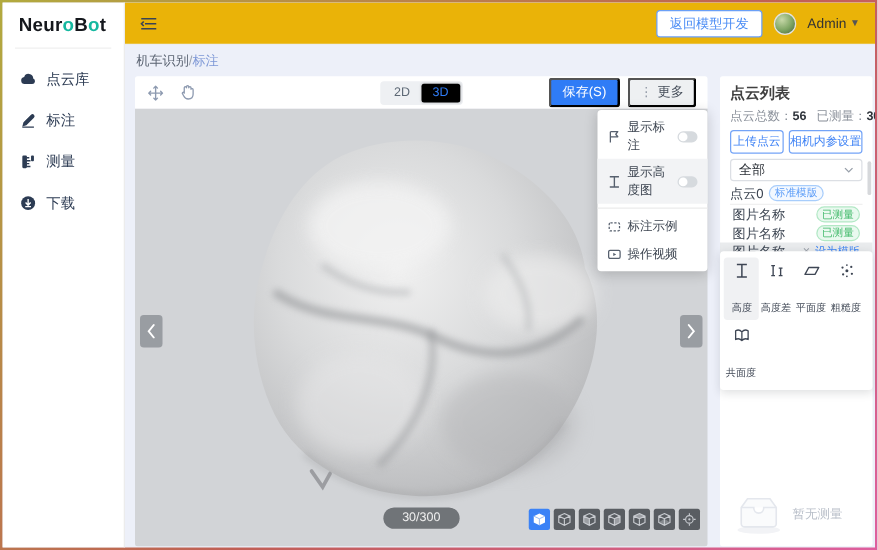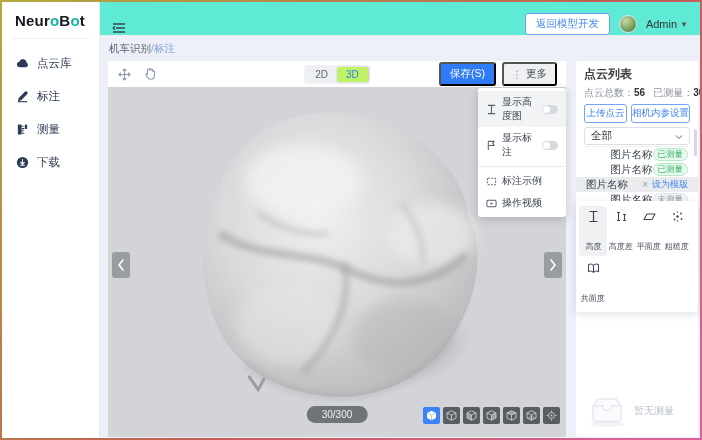--- a/index.html
+++ b/index.html
@@ -12,40 +12,40 @@
   
   .sidebar { width:98px; background:#fff; border-right:1px solid #ececec; flex:none; display:flex; flex-direction:column; }
   .logo { height:36px; display:flex; align-items:center; padding-left:13px; font-size:15px; font-weight:800; color:#15181d; letter-spacing:.2px; }
   .logo .o { color:#16b8a0; }
   .side-div { border-top:1px solid #efefef; margin:0 10px 8px; }
   .nav-item { display:flex; align-items:center; gap:8px; padding:9px 14px; color:#2c3b53; font-size:11.5px; cursor:pointer; }
   .nav-item svg { width:13px; height:13px; flex:none; }
 
   
   .main { flex:1; display:flex; flex-direction:column; min-width:0; }
-  .topbar { height:34px; background:#5eead4; border-bottom:1px solid #ebedf0; display:flex; align-items:flex-end; padding:0 12px; flex:none; }
+  .topbar { height:34px; background:#eab308; border-bottom:1px solid #ebedf0; display:flex; align-items:center; padding:0 12px; flex:none; }
   .collapse { color:#3a4454; display:flex; cursor:pointer; }
   .top-right { margin-left:auto; display:flex; align-items:center; gap:9px; }
   .back-btn { border:1px solid #6ba0f7; color:#4a8cf5; background:#fff; font-size:10.5px; padding:3px 10px; border-radius:3px; cursor:pointer; }
   .avatar { width:18px; height:18px; border-radius:50%; background:radial-gradient(circle at 35% 30%,#c7d8a8,#7da463 55%,#44603c); border:1px solid #e2e2e2; }
   .admin { font-size:11px; color:#333; display:flex; align-items:center; gap:3px; cursor:pointer; }
   .caret { font-size:8px; color:#555; }
 
   .content { flex:1; display:flex; flex-direction:column; padding:5px 2px 1px 8px; min-height:0; }
   .breadcrumb { font-size:10.5px; margin:1px 0 5px 1px; }
   .bc-parent { color:#5a6372; } .bc-sep { color:#9aa2ad; } .bc-cur { color:#7d97d6; }
   .workspace { flex:1; display:flex; gap:10px; min-height:0; }
 
   
   .canvas-card { flex:1; display:flex; flex-direction:column; position:relative; min-width:0; }
   .canvas-toolbar { height:26px; background:#fff; border-radius:2px 2px 0 0; display:flex; align-items:center; padding:0 9px; position:relative; flex:none; }
   .ctool { color:#8d9ab0; display:flex; margin-right:11px; cursor:pointer; }
   .mode-switch { position:absolute; left:50%; transform:translateX(-50%); display:flex; background:#eef0f3; border-radius:3px; padding:2px; }
   .mode { font-size:10px; padding:2px 9px; color:#5d6875; border-radius:2px; cursor:pointer; }
-  .mode.active { background:#bef264; color:#2f7cf6; box-shadow:0 0 2px rgba(0,0,0,.18); }
+  .mode.active { background:#000000; color:#2f7cf6; box-shadow:0 0 2px rgba(0,0,0,.18); }
   .tb-right { margin-left:auto; display:flex; gap:6px; align-items:center; }
   .save-btn { background:#2f7cf6; color:#fff; font-size:10.5px; padding:3px 9px; border-radius:3px; cursor:pointer; }
   .more-btn { background:#eef0f2; color:#454d59; font-size:10.5px; padding:3px 8px; border-radius:3px; display:flex; align-items:center; gap:4px; cursor:pointer; }
   .more-dots { color:#8e96a3; font-size:10px; }
 
   .canvas { flex:1; background:#d2d4d7; position:relative; overflow:hidden; border-radius:0 0 2px 2px; }
   .tooth-svg { position:absolute; inset:0; width:100%; height:100%; }
   .nav-chev { position:absolute; top:165px; width:18px; height:26px; background:rgba(143,147,153,.85); border-radius:3px; display:flex; align-items:center; justify-content:center; cursor:pointer; }
   .nav-chev.left { left:4px; } .nav-chev.right { right:4px; }
   .counter-pill { position:absolute; left:50%; transform:translateX(-50%); bottom:14px; background:rgba(84,88,93,.78); color:#f0f0f0; font-size:10px; padding:3px 15px; border-radius:10px; }
@@ -71,21 +71,21 @@
   .rp-btn { border:1px solid #74a4f7; color:#3e82f5; background:#fff; font-size:9.5px; padding:2px 0; border-radius:3px; text-align:center; cursor:pointer; white-space:nowrap; }
   .rp-btn.b1 { flex:4; } .rp-btn.b2 { flex:5; }
   .rp-select { margin-top:4px; border:1px solid #dcdfe4; border-radius:3px; height:18px; display:flex; align-items:center; padding:0 6px; color:#2e333a; cursor:pointer; }
   .rp-select .chev { margin-left:auto; color:#98a0aa; }
   .cloud-row { display:flex; align-items:center; gap:4px; height:15px; margin-top:2px; color:#3a4350; }
   .tag { font-size:8.5px; border-radius:7px; padding:0 4px; line-height:11px; white-space:nowrap; flex:none; }
   .tag.blue { border:1px solid #a8cdfb; background:#f3f8ff; color:#5b9cf8; }
   .tag.green { border:1px solid #b2e8c5; background:#e9f9ef; color:#42ba6b; }
   .tag.gray { border:1px solid #e0e2e5; background:#f5f6f7; color:#9aa0a8; }
   .list-div { border-top:1px solid #f0f0f0; margin-top:1px; }
-  .img-row { height:15px; display:flex; align-items:center; justify-content:flex-end; color:#3a4350; padding:0 2px; }
+  .img-row { height:15px; display:flex; align-items:center; justify-content:space-between; color:#3a4350; padding:0 2px; }
   .img-row.sel { background:#e9ebed; margin:0 -8px; padding:0 10px; }
   .row-x { color:#9aa0a8; font-size:10px; margin-left:auto; margin-right:4px; cursor:pointer; }
   .row-action { color:#4086f4; font-size:9px; cursor:pointer; white-space:nowrap; }
   .scroll-thumb { position:absolute; right:1px; top:68px; width:3px; height:27px; background:#d6d8db; border-radius:2px; }
 
   .tool-panel { position:absolute; left:0; right:0; top:140px; background:#fff; border-radius:3px; box-shadow:0 2px 8px rgba(31,35,41,.14); padding:5px 3px 2px; z-index:5; display:flex; flex-wrap:wrap; }
   .tool { width:28px; display:flex; flex-direction:column; align-items:center; gap:18px; padding:4px 0 3px; border-radius:3px; margin-bottom:2px; cursor:pointer; }
   .tool.active { background:#f0f1f3; }
   .tool svg { width:13px; height:13px; }
   .tool span { font-size:8.5px; color:#434b58; white-space:nowrap; transform:scale(.95); }
@@ -185,32 +185,32 @@
             <div class="tb-right">
               <button class="save-btn">保存(S)</button>
               <button class="more-btn">
                 <span class="more-dots">⋮</span>
                 <span>更多</span>
               </button>
             </div>
           </div>
 
           <div class="more-menu">
+            <div class="menu-row">
+              <svg viewBox="0 0 12 12">
+                    <path d="M2.5 1.5 v9.5 M2.5 1.5 h6.5 l-1.8 2.2 1.8 2.2 H2.5" stroke="#57606e" fill="none" stroke-width="1.1" stroke-linejoin="round"></path>
+                  </svg>
+              <span>显示标注</span>
+              <span class="tgl"></span>
+            </div>
             <div class="menu-row hl">
               <svg viewBox="0 0 12 12">
                     <path d="M2 1.5 h8 M6 1.5 v9 M2 10.5 h8" stroke="#57606e" fill="none" stroke-width="1.2"></path>
                   </svg>
               <span>显示高度图</span>
-              <span class="tgl"></span>
-            </div>
-            <div class="menu-row">
-              <svg viewBox="0 0 12 12">
-                    <path d="M2.5 1.5 v9.5 M2.5 1.5 h6.5 l-1.8 2.2 1.8 2.2 H2.5" stroke="#57606e" fill="none" stroke-width="1.1" stroke-linejoin="round"></path>
-                  </svg>
-              <span>显示标注</span>
               <span class="tgl"></span>
             </div>
             <div class="menu-div"></div>
             <div class="menu-row">
               <svg viewBox="0 0 12 12">
                     <rect x="1.5" y="2.5" width="9" height="7" rx="1" stroke="#57606e" fill="none" stroke-width="1.1" stroke-dasharray="2 1.4"></rect>
                   </svg>
               <span>标注示例</span>
             </div>
             <div class="menu-row">
@@ -320,20 +320,24 @@
           <div class="rp-btns">
             <button class="rp-btn b1">上传点云</button>
             <button class="rp-btn b2">相机内参设置</button>
           </div>
           <div class="rp-select">
             <span>全部</span>
             <span class="chev"><svg width="8" height="6" viewBox="0 0 8 6">
                     <path d="M1 1.5 L4 4.5 L7 1.5" stroke="#98a0aa" stroke-width="1.1" fill="none"></path>
                   </svg></span>
           </div>
+          <div class="cloud-row">
+            <span>点云0</span>
+            <span class="tag blue">标准模版</span>
+          </div>
           <div class="list-div"></div>
 
           <div class="img-row">
             <span>图片名称</span>
             <span class="tag green">已测量</span>
           </div>
           <div class="img-row">
             <span>图片名称</span>
             <span class="tag green">已测量</span>
           </div>

